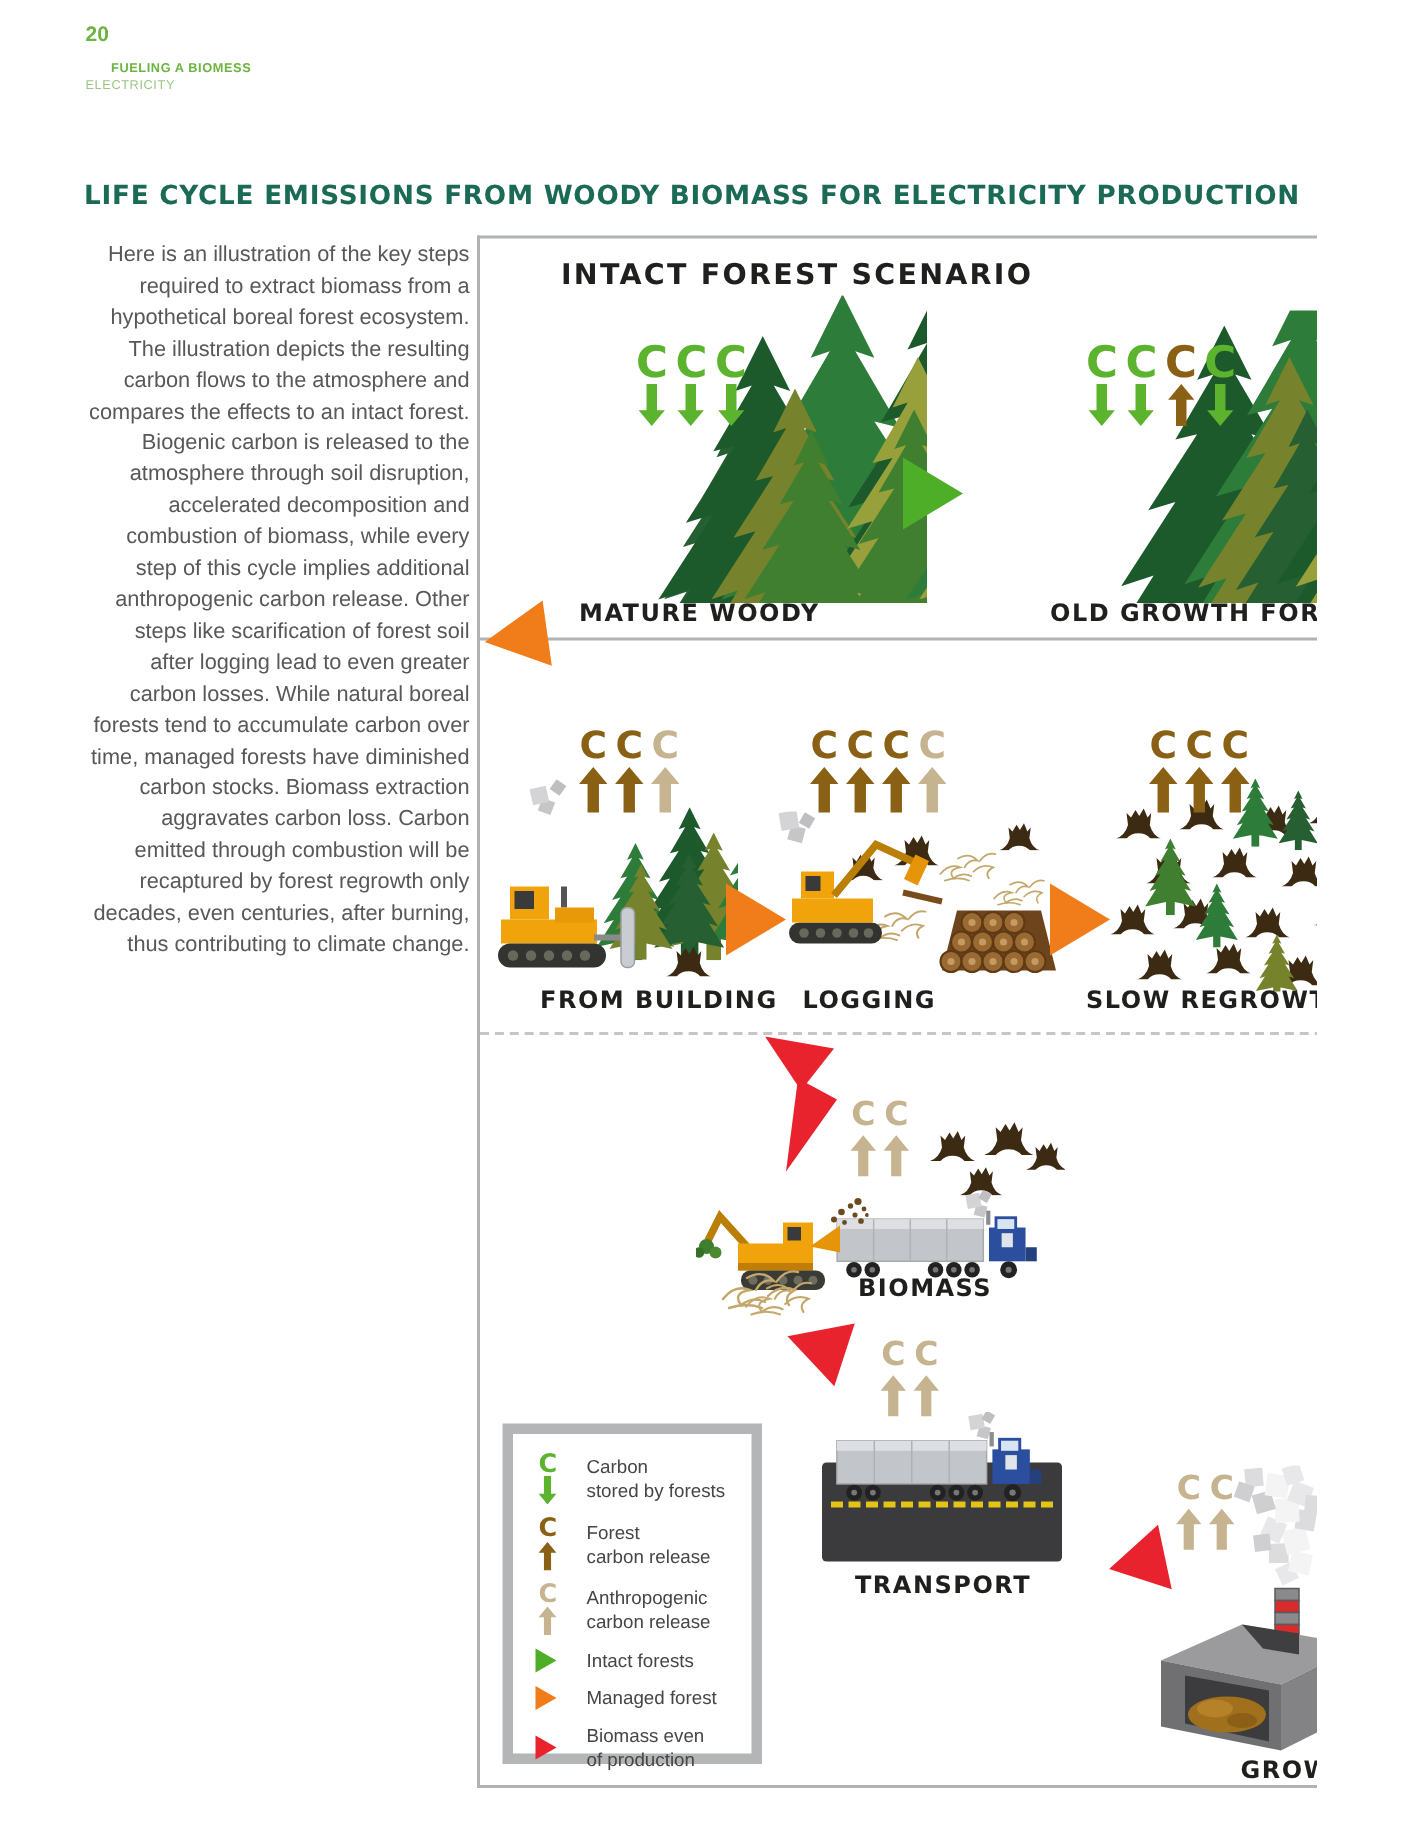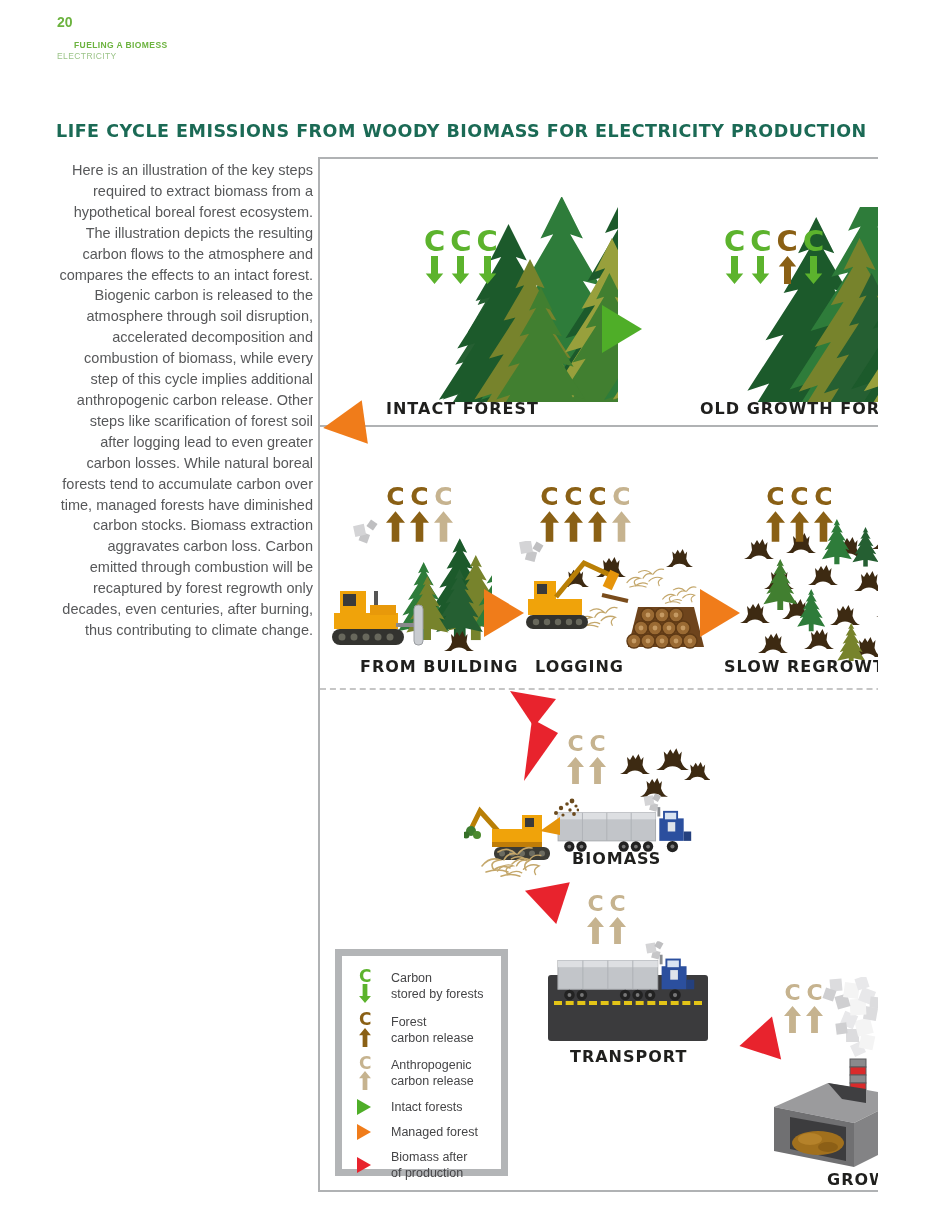--- a/index.html
+++ b/index.html
@@ -152,20 +152,21 @@
   <div class="abs page-num">20</div>
   <div class="abs report-ttl">FUELING A BIOMESS</div>
   <div class="abs publisher">ELECTRICITY</div>
   <div class="abs main-title">LIFE CYCLE EMISSIONS FROM WOODY BIOMASS FOR ELECTRICITY PRODUCTION</div>
   <div class="abs body-text">Here is an illustration of the key steps required to extract biomass from a hypothetical boreal forest ecosystem. The illustration depicts the resulting carbon flows to the atmosphere and compares the effects to an intact forest. Biogenic carbon is released to the atmosphere through soil disruption, accelerated decomposition and combustion of biomass, while every step of this cycle implies additional anthropogenic carbon release. Other steps like scarification of forest soil after logging lead to even greater carbon losses. While natural boreal forests tend to accumulate carbon over time, managed forests have diminished carbon stocks. Biomass extraction aggravates carbon loss. Carbon emitted through combustion will be recaptured by forest regrowth only decades, even centuries, after burning, thus contributing to climate change.</div>
 
   <div class="diagram">
     <div class="divider-solid"></div>
     <div class="divider-dashed"></div>
 
+    <div class="abs hw hw-title" style="left:54px;top:13px">INTACT FOREST SCENARIO</div>
 
     <svg id="forest-mature" class="cluster" style="left:6px;top:38px" width="292" height="205" viewBox="0 0 292 205">
         <use href="#tree" transform="translate(40,83) scale(0.85)" fill="#255f32"></use>
         <use href="#tree" transform="translate(0,27) scale(1.25)" fill="#1c5a2b"></use>
         <use href="#tree" transform="translate(24,-1) scale(1.45)" fill="#2e7c3a"></use>
         <use href="#tree" transform="translate(58,62) scale(1)" fill="#77832c"></use>
         <use href="#tree" transform="translate(82,-8) scale(1.5)" fill="#1c5a2b"></use>
         <use href="#tree" transform="translate(118,41) scale(1.15)" fill="#98a03c"></use>
         <use href="#tree" transform="translate(152,76) scale(0.9)" fill="#417f30"></use>
         <use href="#tree" transform="translate(138,-15) scale(1.55)" fill="#2e7c3a"></use>
@@ -235,21 +236,21 @@
           <svg class="cf-arrow" viewBox="0 0 20 32">
             <path d="M10,32 L0,20 L6,20 L6,0 L14,0 L14,20 L20,20 Z" fill="#5cb32d"></path>
           </svg>
         </span>
       </div>
 
     <div class="abs tri-right z2" style="left:282px;top:146px;border-left:40px solid #4fae28"></div>
     <div class="abs tri-right z2" style="left:582px;top:146px;border-left:40px solid #4fae28"></div>
     <div class="abs tri-left z2" style="left:3px;top:244px;border-right:42px solid #f07c1a;transform:rotate(-8deg)"></div>
 
-    <div class="abs hw hw-label" style="left:66px;top:240px">INTACT FOREST</div>
+    <div class="abs hw hw-label" style="left:66px;top:240px">MATURE WOODY</div>
     <div class="abs hw hw-label" style="left:380px;top:240px">OLD GROWTH FOREST</div>
 
 
     <div class="cf cf-lg" style="left:66px;top:327px">
         <span class="cf-item">
           <span class="cf-letter" style="color:#8a6015">C</span>
           <svg class="cf-arrow" viewBox="0 0 20 32">
             <path d="M10,0 L20,12 L14,12 L14,32 L6,32 L6,12 L0,12 Z" fill="#8a6015"></path>
           </svg>
         </span>
@@ -571,18 +572,18 @@
         <div class="legend-row">
           <span class="legend-icon">
             <span class="legend-tri" style="border-left:14px solid #f07c1a"></span>
           </span>
           <span class="legend-label">Managed forest</span>
         </div>
         <div class="legend-row">
           <span class="legend-icon">
             <span class="legend-tri" style="border-left:14px solid #e8232d"></span>
           </span>
-          <span class="legend-label">Biomass after
+          <span class="legend-label">Biomass even
 of production</span>
         </div>
       </div>
   </div>
 </div>
 
 </body></html>

